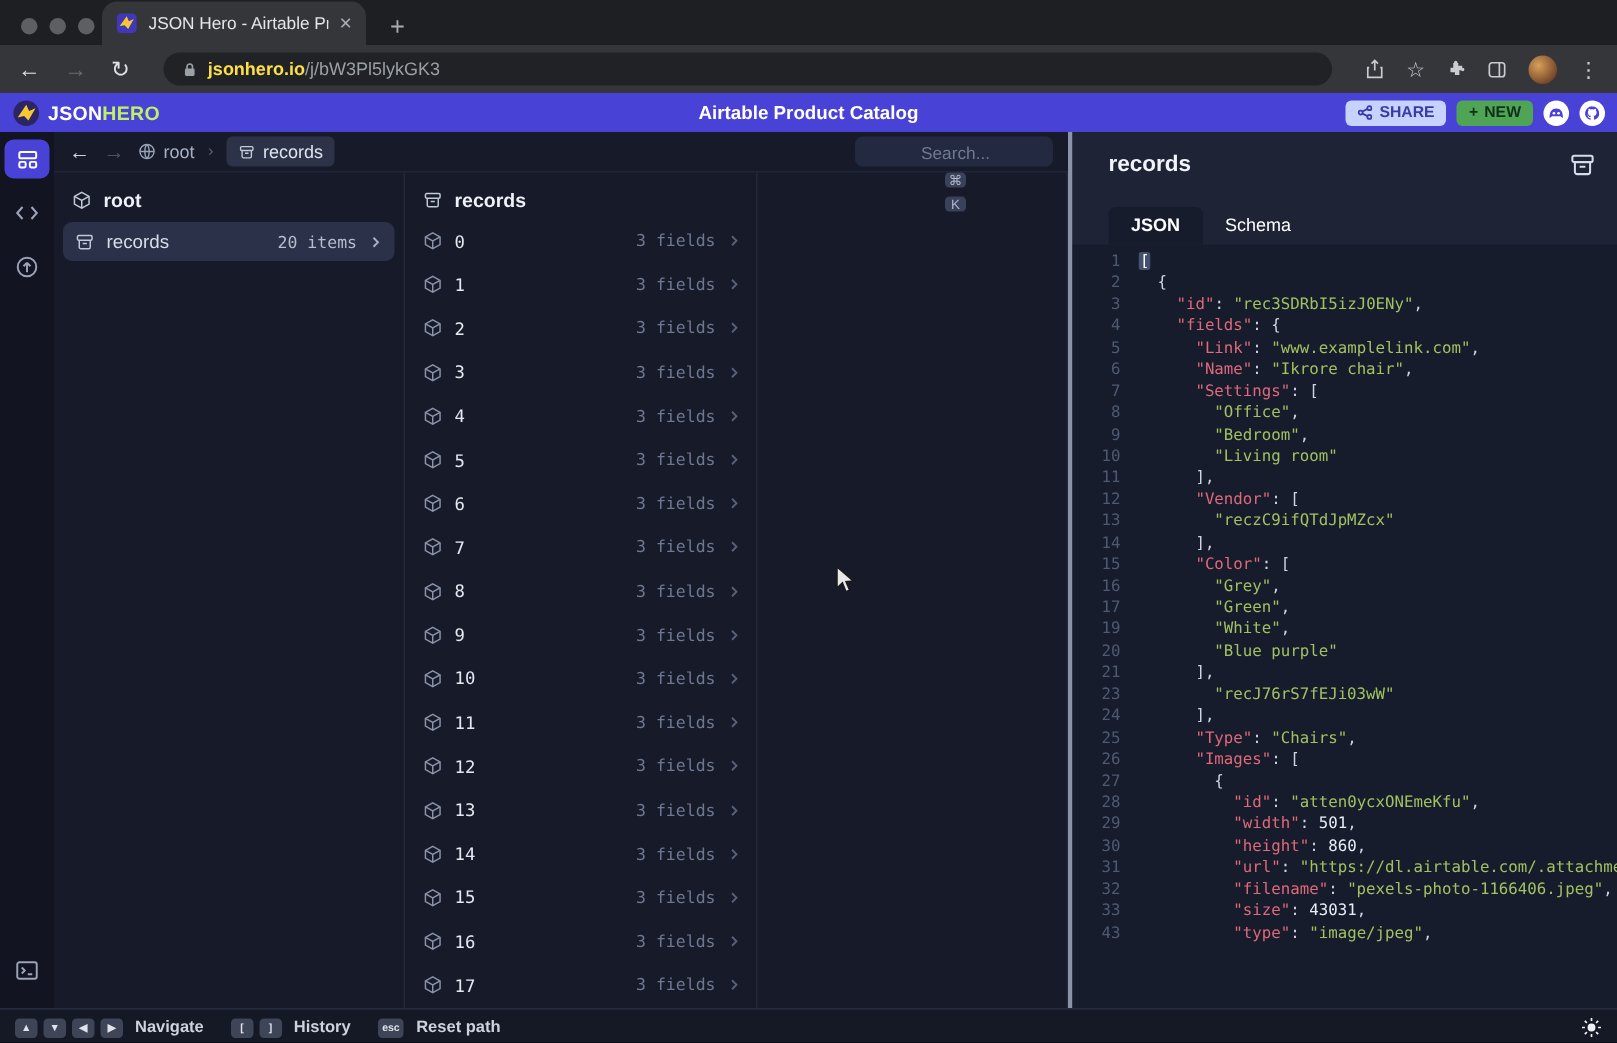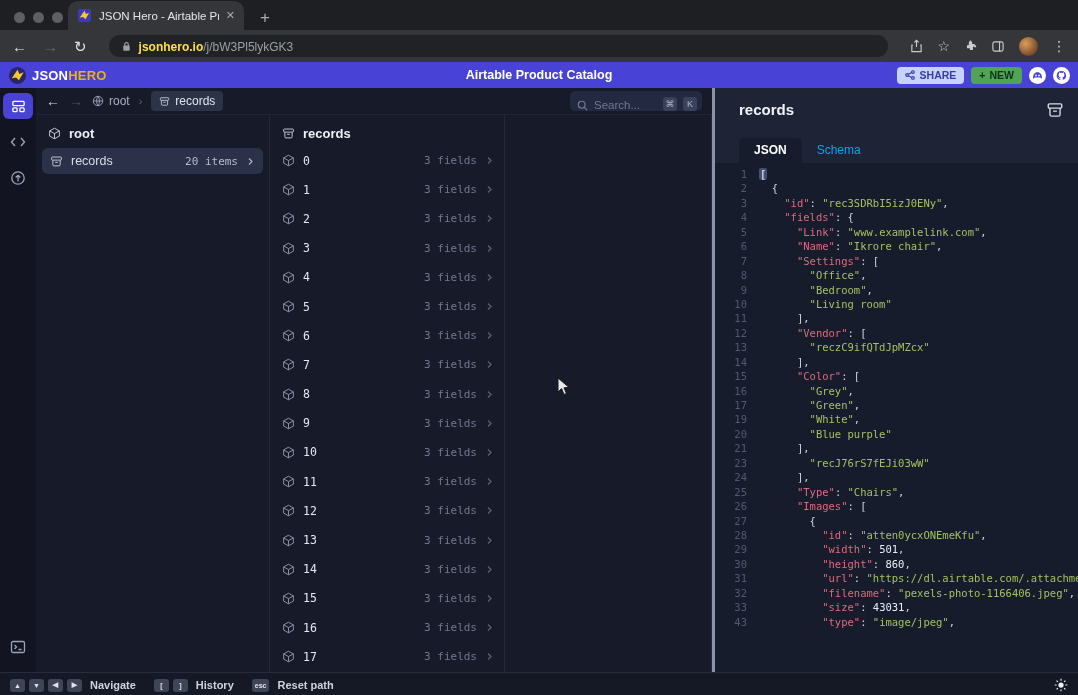--- a/index.html
+++ b/index.html
@@ -26,21 +26,21 @@
   .urlhost { font-size:12px; color:#fde047; font-weight:bold; }
   .urlpath { font-size:12px; color:#9aa0a6; }
   .tb-icons { display:flex; align-items:center; gap:14px; }
   .tbicon { color:#c9ccd1; font-size:14px; line-height:1; display:flex; align-items:center; }
   .avatar { width:19px; height:19px; border-radius:50%; background:radial-gradient(circle at 35% 35%, #d8a05a, #7a4a2c 70%, #4a2d1c); }
 
   
   .appheader { height:26px; background:#4843d6; display:flex; align-items:center; padding:0 8px; position:relative; }
   .logo { display:flex; align-items:center; gap:5px; }
   .logotext { font-size:13px; font-weight:800; letter-spacing:.2px; color:#fff; }
-  .logotext b { color:#eab308; }
+  .logotext b { color:#bef264; }
   .apptitle { position:absolute; left:0; right:0; text-align:center; color:#fff; font-size:12.5px; font-weight:600; pointer-events:none; }
   .hdr-actions { margin-left:auto; display:flex; align-items:center; gap:7px; z-index:1; }
   .btn-share { background:#c7d2fe; color:#3b3aa6; font-size:10.5px; font-weight:800; border-radius:4px;
                height:17px; display:flex; align-items:center; gap:5px; padding:0 8px; }
   .btn-new { background:#4fa455; color:#11301a; font-size:10.5px; font-weight:800; border-radius:4px;
              height:17px; display:flex; align-items:center; gap:4px; padding:0 8px; }
   .roundicon { width:17px; height:17px; border-radius:50%; background:#fff; display:flex; align-items:center; justify-content:center; }
 
   
   .main { height:584px; display:flex; background:#171b29; }
@@ -53,21 +53,21 @@
 
   .leftstack { width:676px; display:flex; flex-direction:column; flex:none; }
   .navrow { height:27px; display:flex; align-items:center; padding:0 10px; gap:9px; border-bottom:1px solid #20263a; }
   .bc-arrow { font-size:14px; color:#cdd4e1; line-height:1; }
   .bc-arrow.dim { color:#49536b; }
   .bc-item { display:flex; align-items:center; gap:5px; color:#a7b0c4; font-size:12px; }
   .bc-sep { color:#5b6478; font-size:11px; }
   .bc-chip { display:flex; align-items:center; gap:5px; background:#2c3349; border-radius:4px; padding:3px 8px;
              color:#dfe4ee; font-size:12px; }
   .search { margin-left:auto; width:132px; height:20px; background:#222940; border-radius:5px;
-            display:flex; align-items:flex-end; gap:6px; padding:0 5px 0 7px; }
+            display:flex; align-items:center; gap:6px; padding:0 5px 0 7px;flex-direction:column; }
   .search-ph { flex:1; font-size:11.5px; color:#717a90; }
   .keycap { background:#3a415a; border-radius:3px; min-width:14px; height:14px; display:flex; align-items:center;
             justify-content:center; font-size:9px; color:#aeb6c9; padding:0 2px; }
 
   .cols { flex:1; display:flex; }
   .col { border-right:1px solid #232939; display:flex; flex-direction:column; overflow:hidden; }
   .col1 { width:234px; flex:none; }
   .col2 { width:235px; flex:none; }
   .col3 { flex:1; }
   .col-head { height:31px; display:flex; align-items:center; gap:8px; padding:6px 12px 0; font-weight:bold;
@@ -85,21 +85,21 @@
   .row.sel .rchev { color:#aab3c8; }
 
   .handle { width:3px; background:#8a93a8; flex:none; }
 
   .inspector { flex:1; background:#1e2436; display:flex; flex-direction:column; overflow:hidden; }
   .ins-head { padding:13px 20px 0 24px; position:relative; }
   .ins-title { font-size:15px; font-weight:bold; color:#f0f3f8; }
   .ins-sub { font-size:11px; color:#8b93a8; margin-top:4px; }
   .ins-hicon { position:absolute; right:14px; top:13px; color:#d7dce8; }
   .tabs { display:flex; margin:20px 0 0 24px; }
-  .tab-item { padding:5px 15px 6px; font-size:12px; color:#0ea5e9; }
+  .tab-item { padding:5px 15px 6px; font-size:12px; color:#ffffff; }
   .tab-item.active { background:#161c2b; color:#fff; font-weight:bold; border-radius:5px 5px 0 0; }
   .code { flex:1; background:#161c2b; overflow:hidden; padding-top:4px; }
   .cl { display:flex; height:14.45px; line-height:14.45px; font-family:"DejaVu Sans Mono", monospace;
         font-size:10.5px; white-space:pre; }
   .ln { width:32px; text-align:right; margin-right:12px; color:#4f5a72; flex:none; }
   .lc { overflow:hidden; }
   .tk-p { color:#cdd5e4; }
   .tk-k { color:#e0697a; }
   .tk-s { color:#a3c162; }
   .tk-n { color:#e8edf7; }

